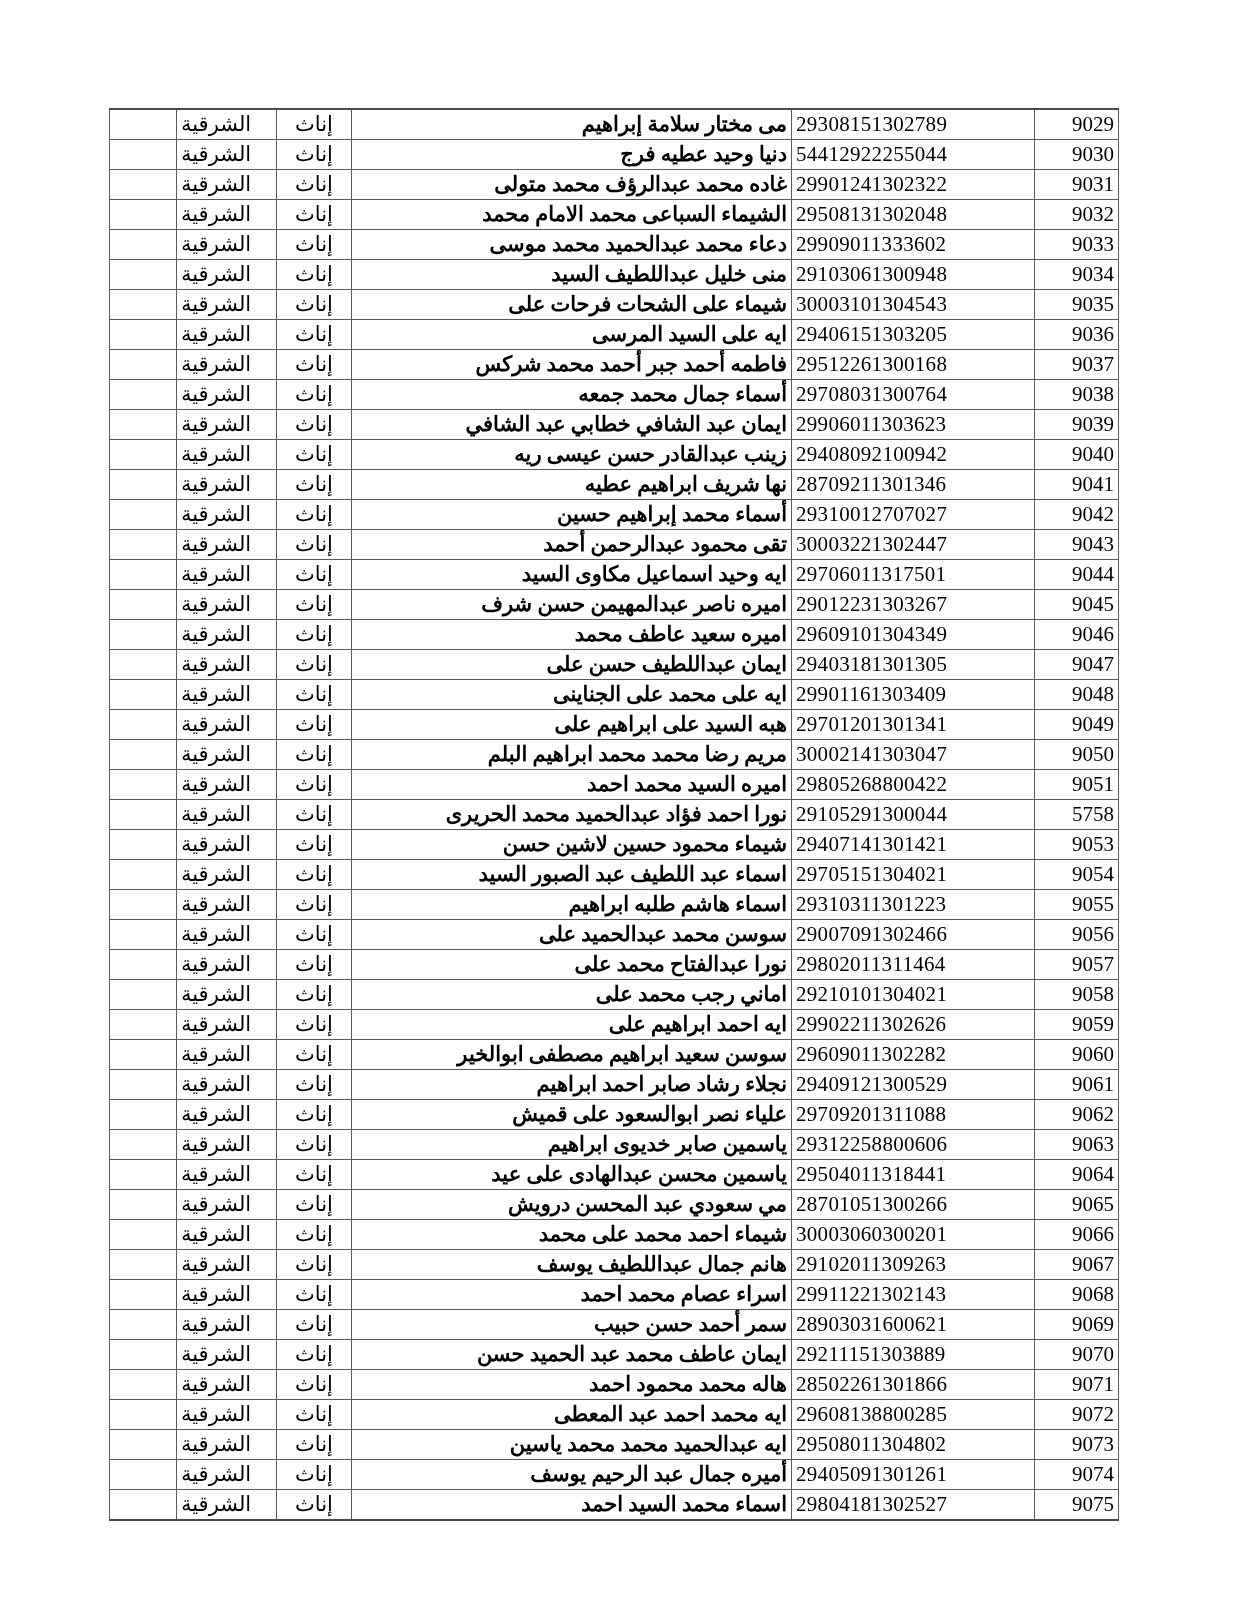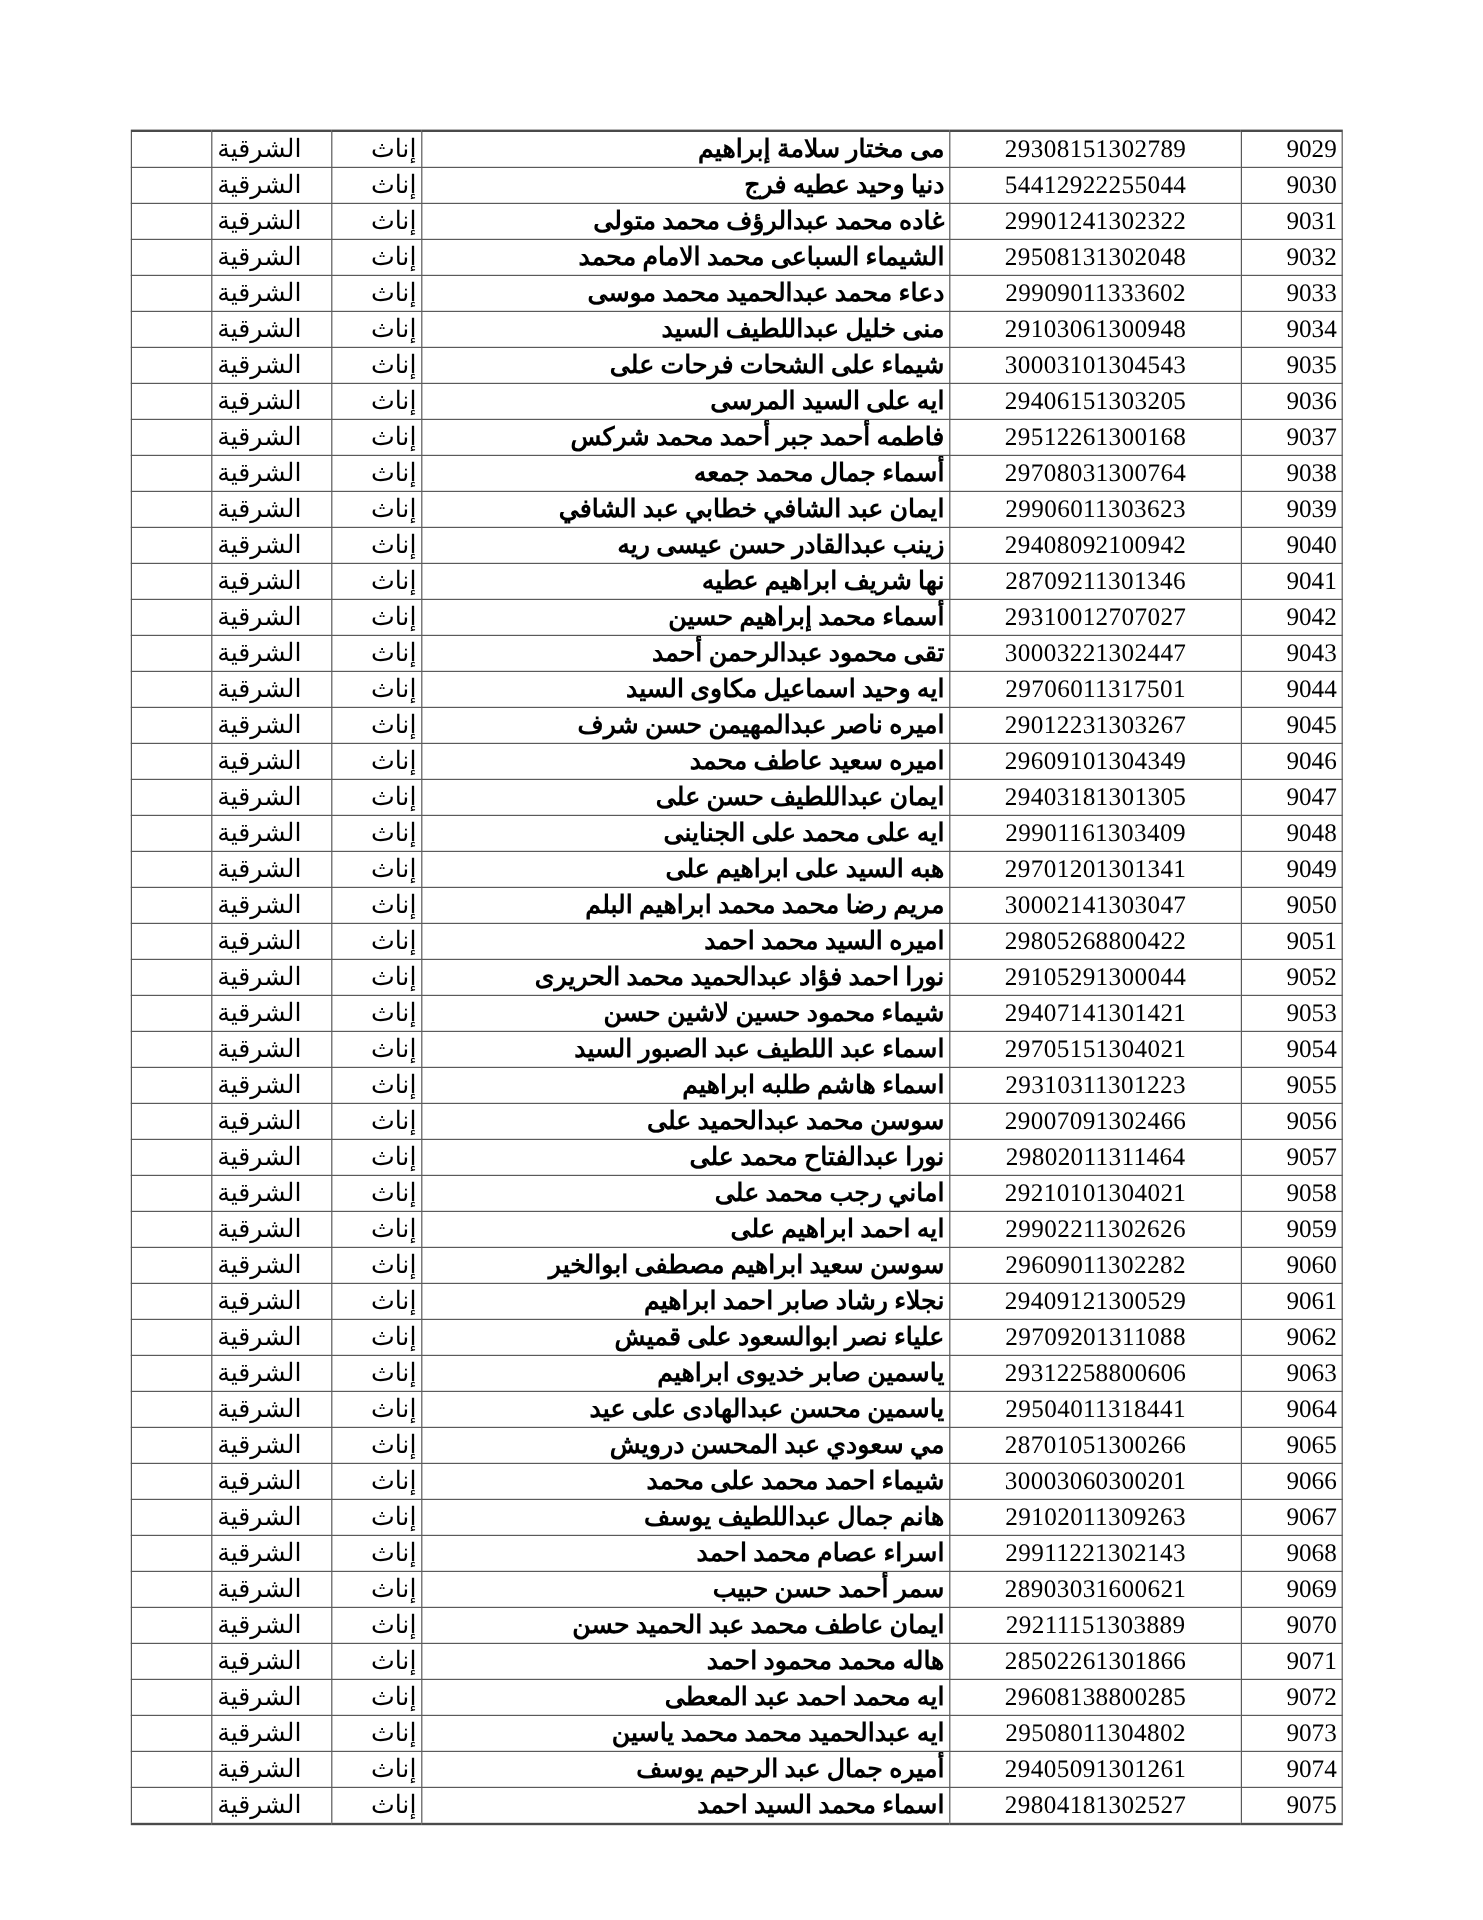--- a/index.html
+++ b/index.html
@@ -54,36 +54,37 @@
   }
   td.seq {
     text-align: right;
     font-size: 23px;
     direction: ltr;
     border-right: 2px solid #111111;
     border-left: 1px solid #5a5a5a;
     margin-top: 36px;
   }
   td.nid {
-    text-align: center;
+    text-align: left;
     font-size: 23px;
     direction: ltr;
     letter-spacing: 0.3px;
     border-top: 1px solid #111111;
     border-bottom: 1px solid #111111;
     border-left: 2px solid #111111;
     border-right: 2px solid #111111;
   }
   td.name {
     text-align: right;
     padding-right: 6px;
     font-size: 21px;
     font-weight: 600;
   }
   td.gender {
+    text-align: center;
     font-size: 20px;
     margin-left: 28px;
   }
   td.gov {
     text-align: left;
     font-size: 20px;
   }
   td.blank {
     text-align: center;
   }
@@ -283,21 +284,21 @@
           </tr>
           <tr>
             <td class="seq">9051</td>
             <td class="nid">29805268800422</td>
             <td class="name">اميره السيد محمد احمد</td>
             <td class="gender">إناث</td>
             <td class="gov">الشرقية</td>
             <td class="blank">&nbsp;</td>
           </tr>
           <tr>
-            <td class="seq">9052</td>
+            <td class="seq">5758</td>
             <td class="nid">29105291300044</td>
             <td class="name">نورا احمد فؤاد عبدالحميد محمد الحريرى</td>
             <td class="gender">إناث</td>
             <td class="gov">الشرقية</td>
             <td class="blank">&nbsp;</td>
           </tr>
           <tr>
             <td class="seq">9053</td>
             <td class="nid">29407141301421</td>
             <td class="name">شيماء محمود حسين لاشين حسن</td>

